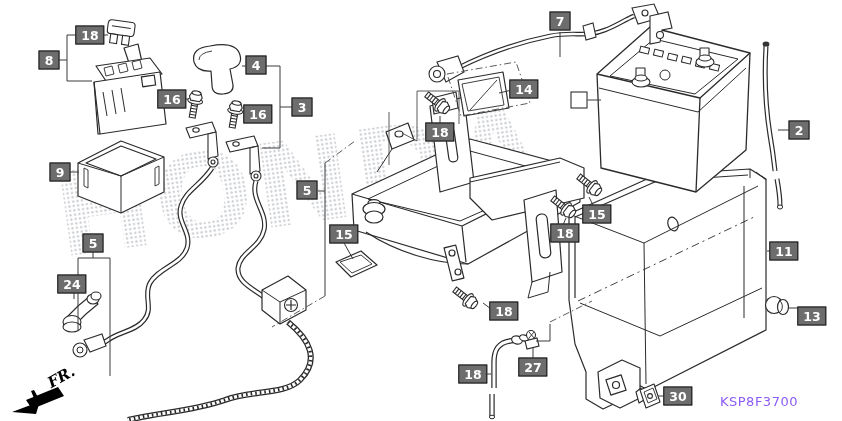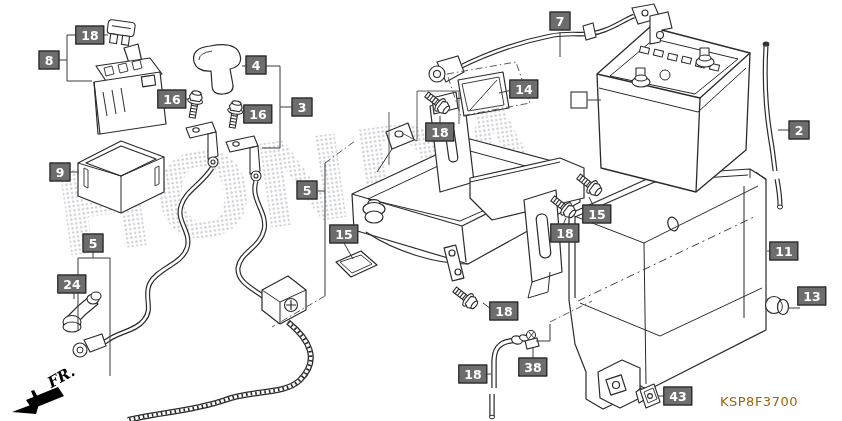--- a/index.html
+++ b/index.html
@@ -14,21 +14,21 @@
     -webkit-background-clip:text;background-clip:text;
     opacity:.55;transform:rotate(-8deg);transform-origin:left top;
     pointer-events:none;}
   .plabel{position:absolute;transform:translate(-50%,-50%);
     background:#6d6d6d;color:#fff;border:1px solid #141414;
     font:bold 12.5px "DejaVu Sans",sans-serif;
     padding:0 5px;height:17px;line-height:17px;text-align:center;min-width:9px;
     box-sizing:content-box;cursor:pointer;}
   .pbox-empty{position:absolute;transform:translate(-50%,-50%);
     width:15px;height:15px;background:#fff;border:1.5px solid #1a1a1a;}
-  .code{position:absolute;left:720px;top:394px;color:#a16207;
+  .code{position:absolute;left:720px;top:394px;color:#8b5cf6;
     font:13px "DejaVu Sans",sans-serif;letter-spacing:.5px;}
   .frlabel{position:absolute;left:47px;top:368px;color:#000;
     font:italic bold 15px "DejaVu Serif",serif;transform:rotate(-29deg);}
 </style>
 </head>
 <body>
 
 <div id="stage">
 
   <div class="watermark">HONDA</div>
@@ -315,23 +315,23 @@
   <div class="plabel" style="left:799px;top:130px">2</div>
   <div class="plabel" style="left:440px;top:132px">18</div>
   <div class="plabel" style="left:60px;top:172px">9</div>
   <div class="plabel" style="left:307px;top:190px">5</div>
   <div class="plabel" style="left:597px;top:214px">15</div>
   <div class="plabel" style="left:565px;top:233px">18</div>
   <div class="plabel" style="left:344px;top:234px">15</div>
   <div class="plabel" style="left:93px;top:243px">5</div>
   <div class="plabel" style="left:784px;top:251px">11</div>
   <div class="plabel" style="left:72px;top:284px">24</div>
-  <div class="plabel" style="left:812px;top:296px">13</div>
+  <div class="plabel" style="left:812px;top:316px">13</div>
   <div class="plabel" style="left:504px;top:311px">18</div>
-  <div class="plabel" style="left:533px;top:367px">38</div>
+  <div class="plabel" style="left:533px;top:367px">27</div>
   <div class="plabel" style="left:473px;top:374px">18</div>
-  <div class="plabel" style="left:678px;top:396px">43</div>
+  <div class="plabel" style="left:678px;top:396px">30</div>
 
   <div class="pbox-empty" style="left:579px;top:100px"></div>
 
   <div class="frlabel">FR.</div>
   <div class="code">KSP8F3700</div>
 </div>
 
 </body></html>

